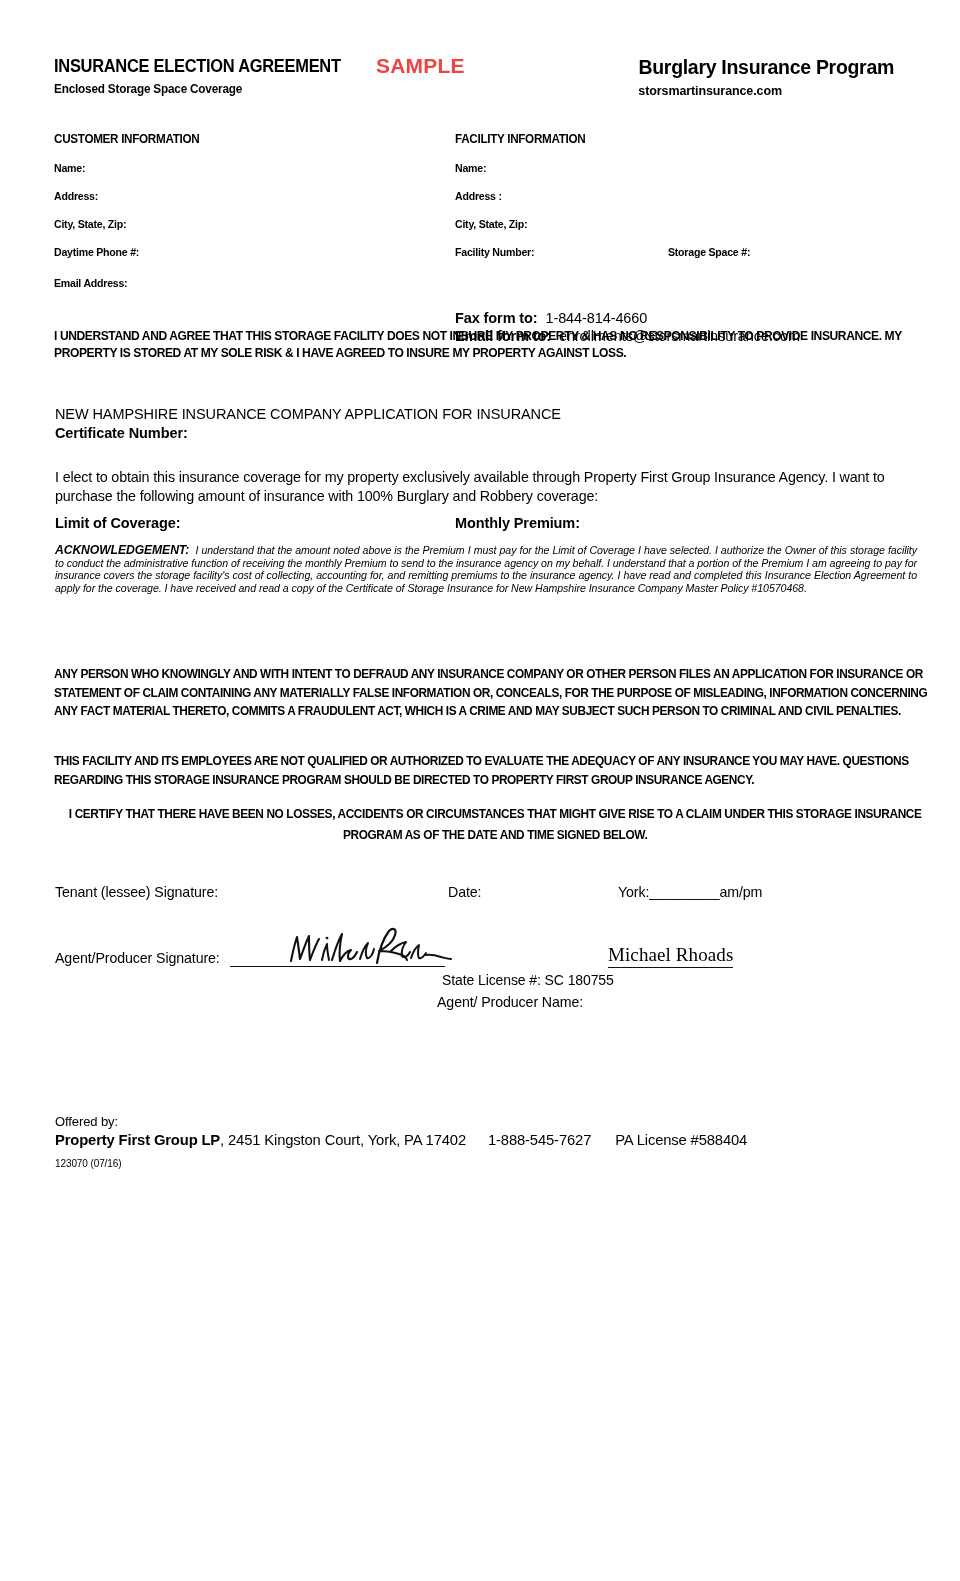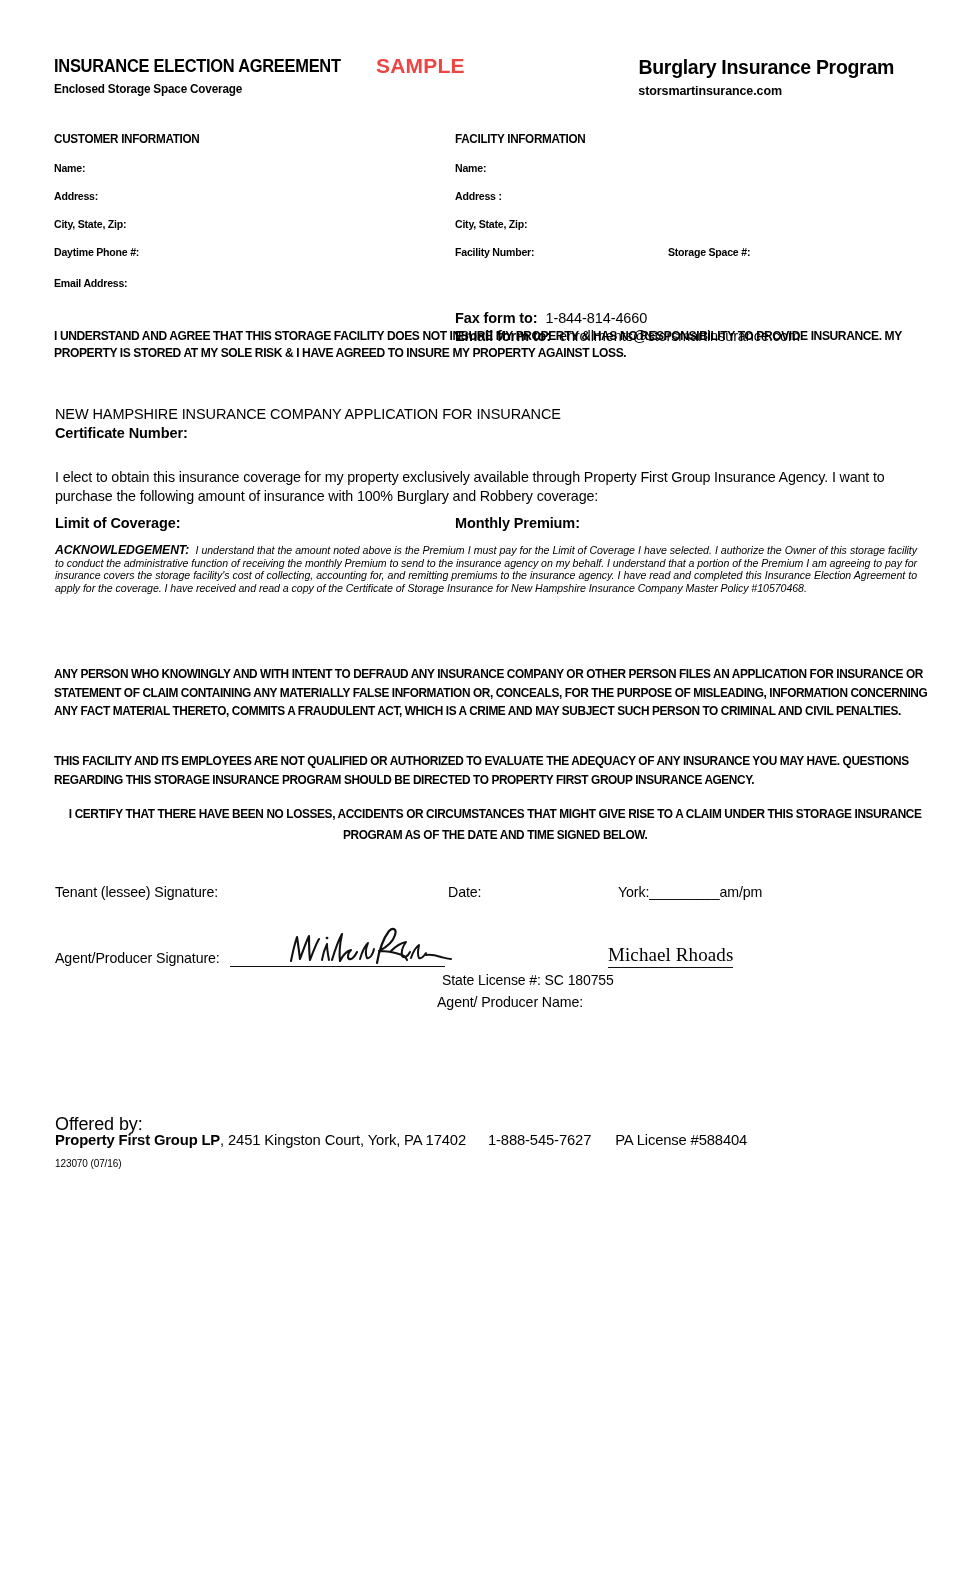--- a/index.html
+++ b/index.html
@@ -259,21 +259,21 @@
     white-space: nowrap;
     border-bottom: 1.4px solid #111;
     padding-bottom: 1px;
   }
   #state-lic { left: 442px; top: 972px; font-size: 14px; }
 
   
   #offered-by {
     position: absolute;
     left: 55px; top: 1114px;
-    font-size: 18px;
+    font-size: 13px;
     letter-spacing: -0.1px;
     white-space: nowrap;
     text-align: right;
   }
   #footer-main {
     position: absolute;
     left: 55px; top: 1132px;
     font-size: 14.8px;
     letter-spacing: -0.15px;
     white-space: nowrap;

